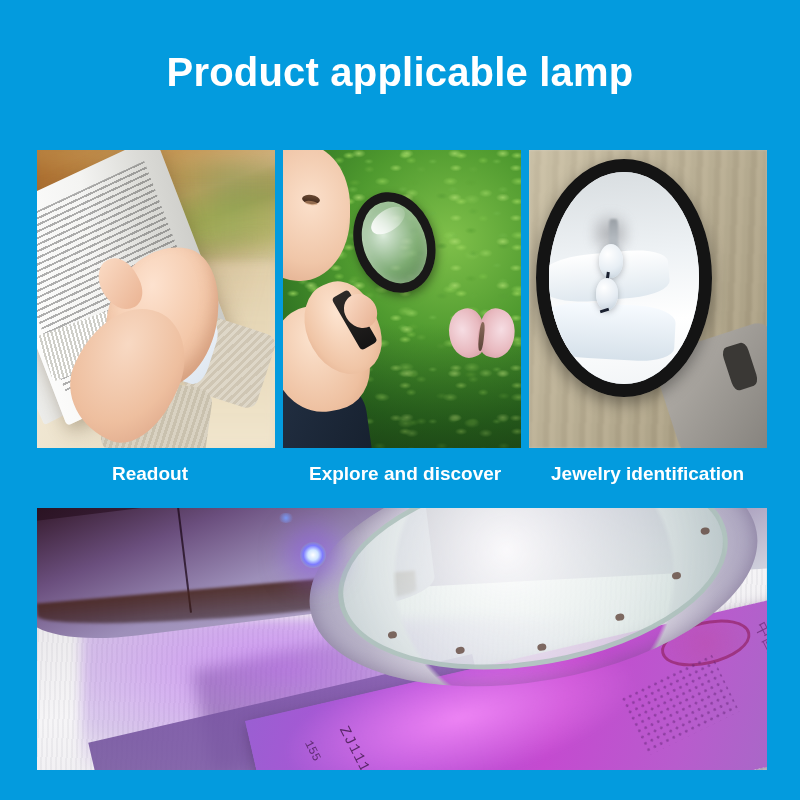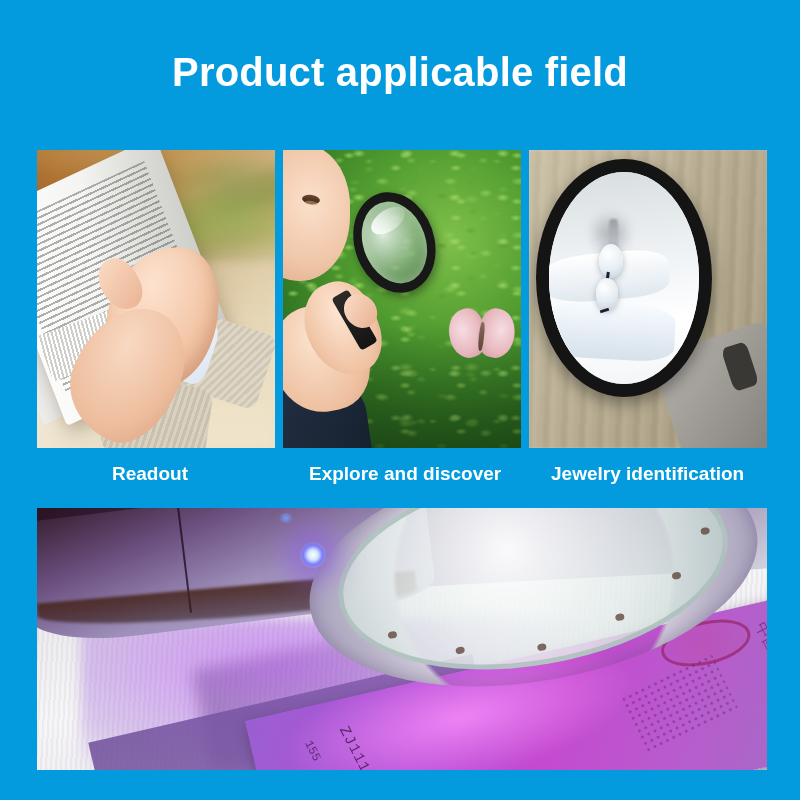--- a/index.html
+++ b/index.html
@@ -611,21 +611,21 @@
     background: linear-gradient(120deg, #6f4f9a, #8a5fb2);
     transform: rotate(-13deg);
     opacity: .85;
   }
 </style>
 </head>
 <body>
 
 <div class="page">
 
-  <div class="page-title">Product applicable field</div>
+  <div class="page-title">Product applicable lamp</div>
 
   <div class="photo-row">
 
     <div class="photo-card">
       <div class="photo-inner">
         <div class="p1-bg"></div>
         <div class="p1-blur1"></div>
         <div class="p1-blur2"></div>
         <div class="p1-table"></div>
         <div class="p1-shadow"></div>

